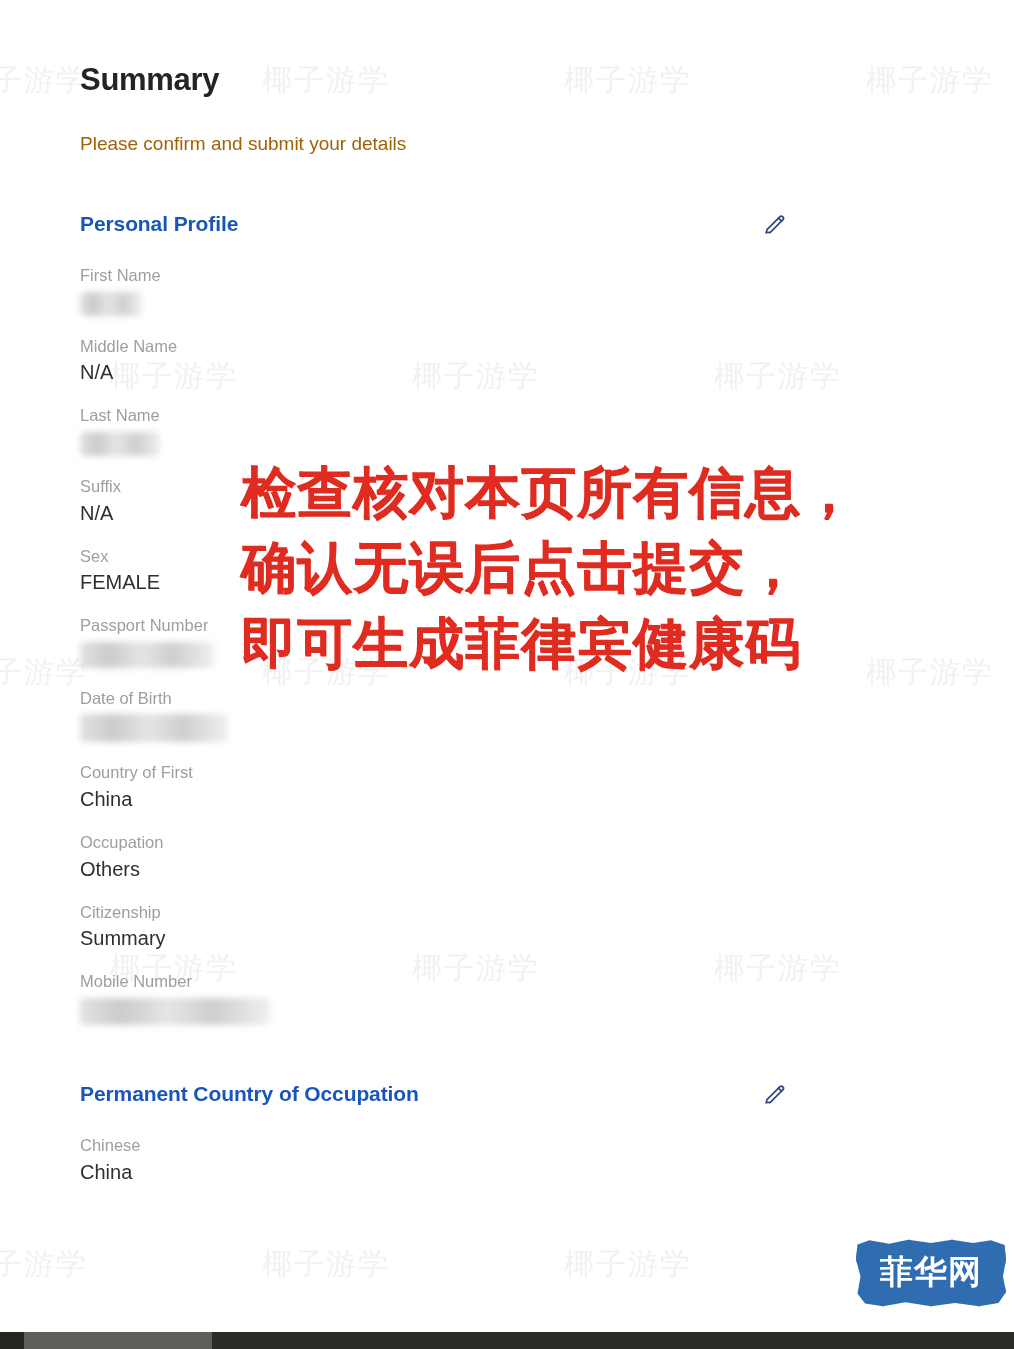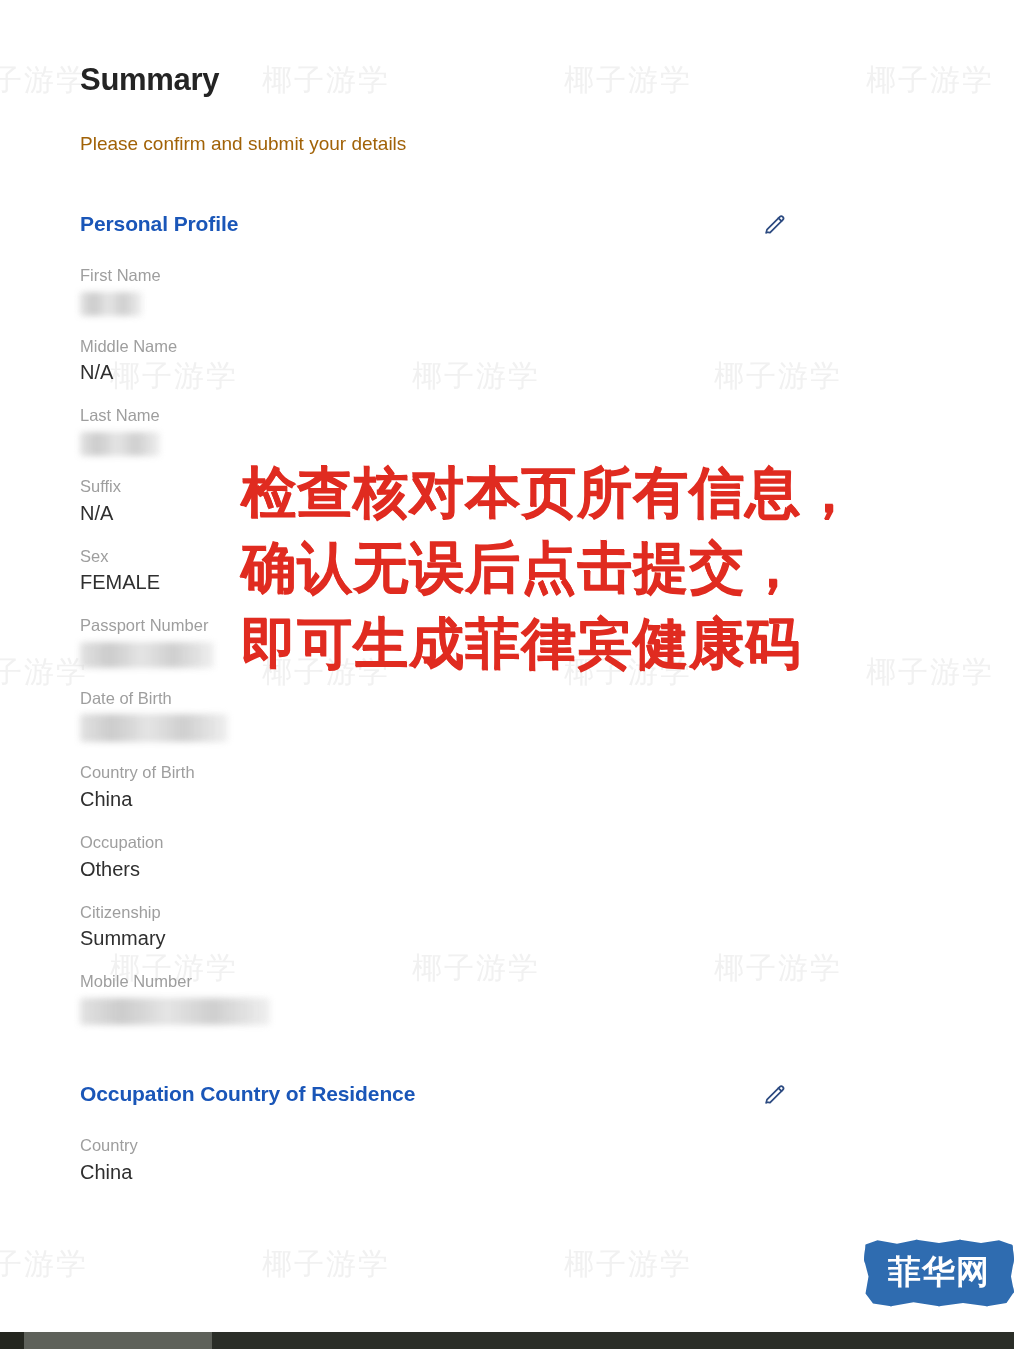--- a/index.html
+++ b/index.html
@@ -126,21 +126,21 @@
     line-height: 1.37;
     letter-spacing: 1px;
     white-space: nowrap;
     text-shadow: 0.5px 0.5px 0 #e02b20;
   }
   #annotation div { display: block; }
 
   
   #brand-badge {
     position: absolute;
-    right: 0;
+    right: 8px;
     bottom: 42px;
     z-index: 6;
     width: 150px;
     height: 68px;
   }
   #brand-badge .brush {
     position: absolute;
     inset: 0;
     background: #2f6cb0;
     border-radius: 9px 13px 10px 12px;
@@ -245,50 +245,50 @@
             </div>
             <div class="field">
               <div class="field-label">Passport Number</div>
               <div class="redacted" style="width: 134px; height: 26px;"></div>
             </div>
             <div class="field">
               <div class="field-label">Date of Birth</div>
               <div class="redacted" style="width: 148px; height: 28px;"></div>
             </div>
             <div class="field">
-              <div class="field-label">Country of Birth</div>
+              <div class="field-label">Country of First</div>
               <div class="field-value">China</div>
             </div>
             <div class="field">
               <div class="field-label">Occupation</div>
               <div class="field-value">Others</div>
             </div>
             <div class="field">
               <div class="field-label">Citizenship</div>
               <div class="field-value">Summary</div>
             </div>
             <div class="field">
               <div class="field-label">Mobile Number</div>
               <div class="redacted" style="width: 190px; height: 27px;"></div>
             </div>
           </div>
         </div>
         <div class="section">
           <div class="section-header-row">
-            <div class="section-title">Occupation Country of Residence</div>
+            <div class="section-title">Permanent Country of Occupation</div>
             <div class="pencil-btn">
               <svg width="26" height="26" viewBox="0 0 24 24" fill="none" stroke="#2c4a80" stroke-width="1.6" stroke-linecap="round" stroke-linejoin="round">
                 <path d="M4.5 19.5 L3.8 20.2 L4.6 17.2 L16.4 5.4 C17.2 4.6 18.4 4.6 19.2 5.4 C20 6.2 20 7.4 19.2 8.2 L7.4 20 L4.5 19.5 Z"></path>
                 <path d="M15.2 6.6 L18 9.4"></path>
               </svg>
             </div>
           </div>
           <div class="fields">
             <div class="field">
-              <div class="field-label">Country</div>
+              <div class="field-label">Chinese</div>
               <div class="field-value">China</div>
             </div>
           </div>
         </div>
       </div>
   </div>
 
   <div id="annotation">
       <div>检查核对本页所有信息，</div>
       <div>确认无误后点击提交，</div>

